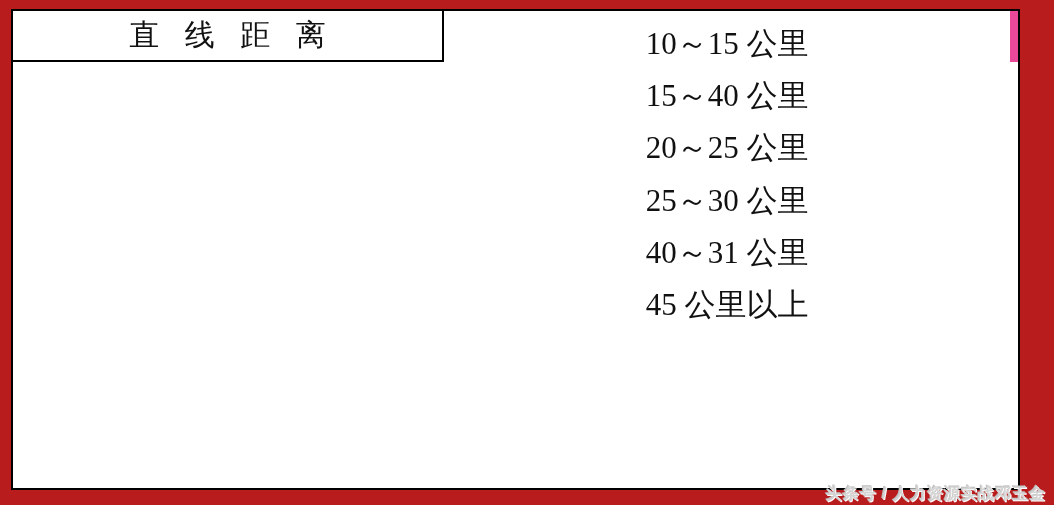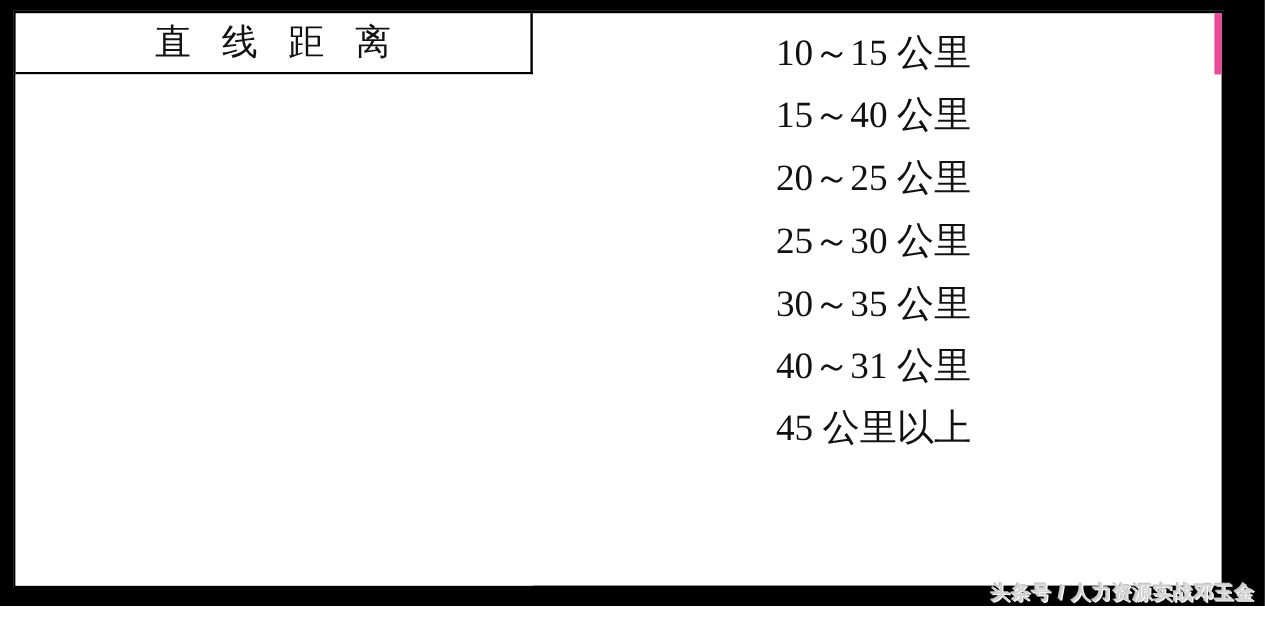--- a/index.html
+++ b/index.html
@@ -11,21 +11,21 @@
     height: 515px;
     background: #ffffff;
     position: relative;
     overflow: hidden;
     font-family: "Liberation Serif", "DejaVu Serif", serif;
   }
   .page {
     position: absolute;
     left: 0; top: 0;
     width: 1054px; height: 505px;
-    background: #000000;
+    background: #b91c1c;
   }
   .table {
     position: absolute;
     left: 11px;
     top: 9px;
     width: 1009px;
     height: 481px;
     border: 2px solid #000000;
     box-sizing: border-box;
     display: grid;
@@ -44,21 +44,21 @@
     justify-content: center;
     font-size: 30px;
     white-space: nowrap;
   }
   .th-left {
     border-right: 2px solid #000000;
     letter-spacing: 0.30em;
     padding-left: 0.30em; 
   }
   .body-left {
-    border-right: 6px solid #ec4899;
+    border-right: 8px solid #ec4899;
     padding-top: 7px;
   }
   .distance-line {
     height: 52.2px;
     line-height: 52.2px;
     text-align: center;
     font-size: 31px;
     white-space: nowrap;
   }
   .body-right {
@@ -86,21 +86,20 @@
   <div class="table">
 
     <div class="cell th th-left">直 线 距 离</div>
 
 
     <div class="cell body-left">
       <div class="distance-line">10～15 公里</div>
       <div class="distance-line">15～40 公里</div>
       <div class="distance-line">20～25 公里</div>
       <div class="distance-line">25～30 公里</div>
-      <div class="distance-line">30～35 公里</div>
       <div class="distance-line">40～31 公里</div>
       <div class="distance-line">45 公里以上</div>
     </div>
 
     <div class="cell body-right"></div>
 
   </div>
 
   <div class="watermark">头条号 / 人力资源实战邓玉金</div>
 

